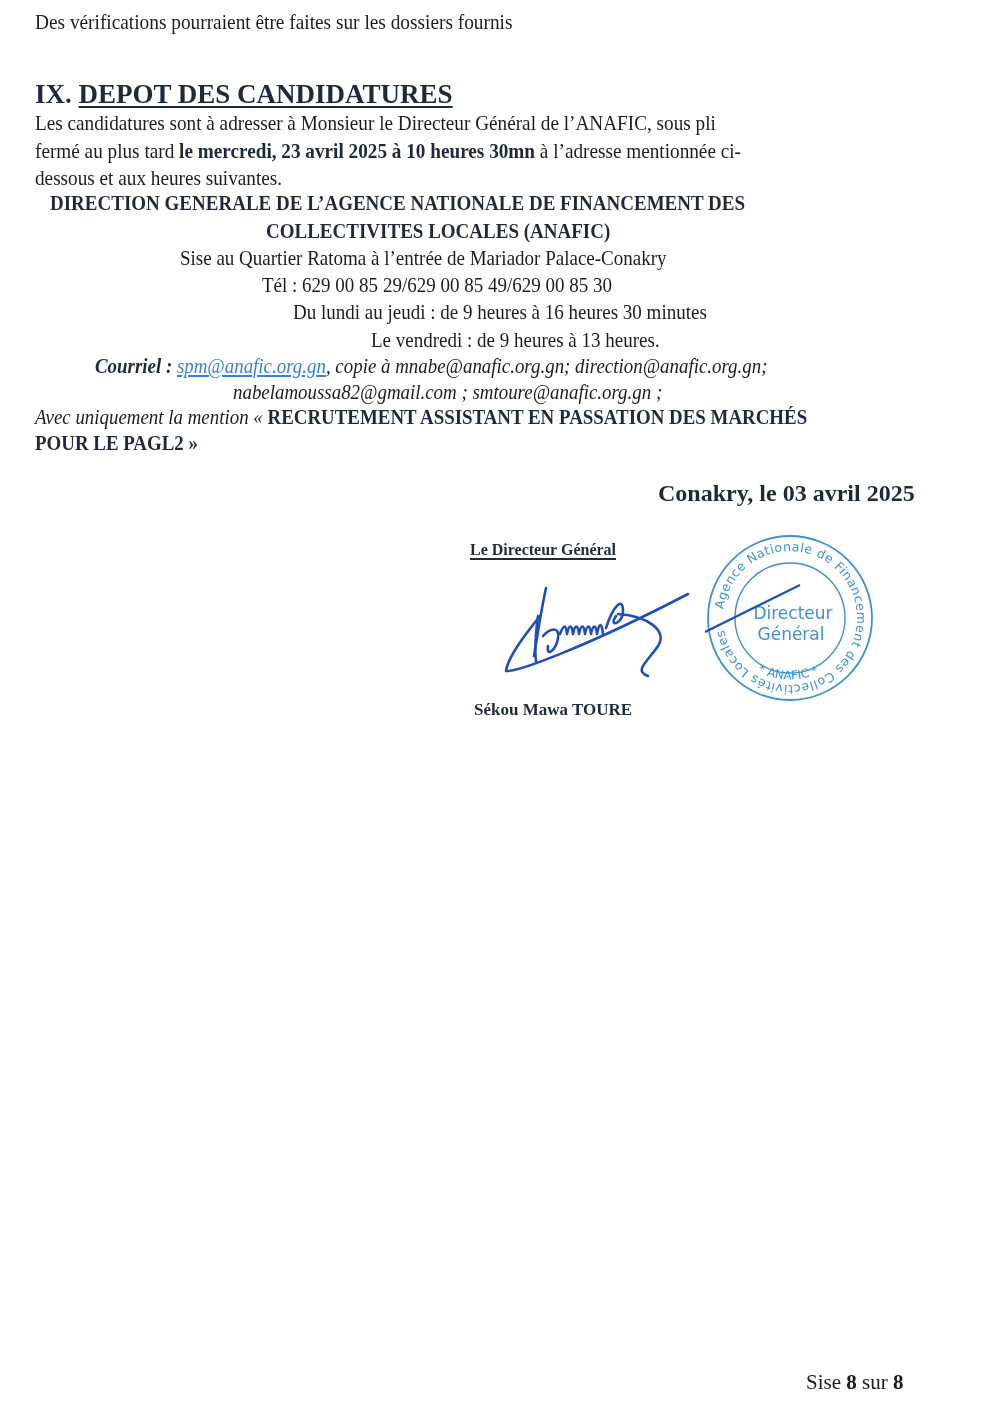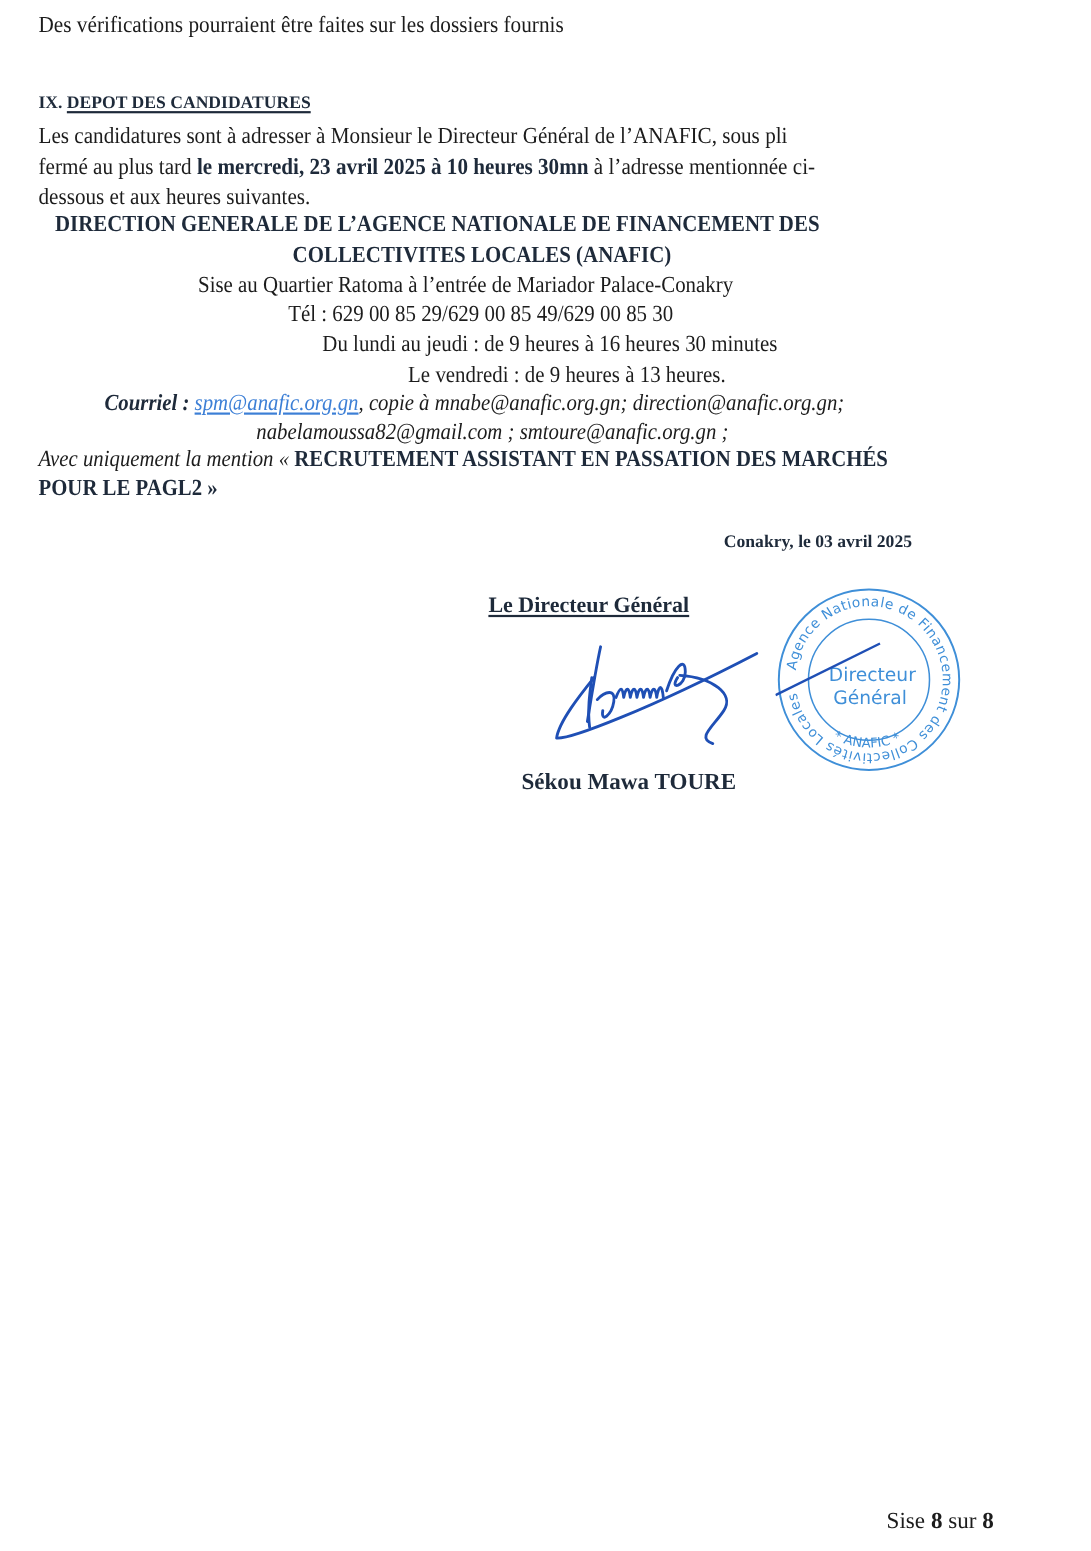--- a/index.html
+++ b/index.html
@@ -52,21 +52,21 @@
       font-size: 21px;
       line-height: 24px;
       white-space: nowrap;
     }
   </style>
 </head>
 <body>
 
 <div class="line narrow" style="left:35px; top:10px; transform:scaleX(0.92);">Des vérifications pourraient être faites sur les dossiers fournis</div>
 
-<div class="line bold navy" style="left:35px; top:82px; font-size:16px;">
+<div class="line bold navy" style="left:35px; top:82px; font-size:27px;">
   <span>IX.</span>
   <span class="underline">DEPOT DES CANDIDATURES</span>
 </div>
 
 <div class="line narrow" style="left:35px; top:111px; transform:scaleX(0.915);">Les candidatures sont à adresser à Monsieur le Directeur Général de l’ANAFIC, sous pli</div>
 <div class="line narrow" style="left:35px; top:139px; transform:scaleX(0.915);">
   <span>fermé au plus tard </span><span class="bold navy">le mercredi, 23 avril 2025 à 10 heures 30mn</span><span> à l’adresse mentionnée ci-</span>
 </div>
 <div class="line narrow" style="left:35px; top:166px; transform:scaleX(0.915);">dessous et aux heures suivantes.</div>
 
@@ -81,22 +81,22 @@
   <span class="bold navy">Courriel :</span>
   <span class="link">spm@anafic.org.gn</span><span>, copie à mnabe@anafic.org.gn; direction@anafic.org.gn;</span>
 </div>
 <div class="line italic narrow" style="left:233px; top:380px; transform:scaleX(0.9);">nabelamoussa82@gmail.com ; smtoure@anafic.org.gn ;</div>
 
 <div class="line narrow" style="left:35px; top:405px; transform:scaleX(0.9);">
   <span class="italic">Avec uniquement la mention « </span><span class="bold navy">RECRUTEMENT ASSISTANT EN PASSATION DES MARCHÉS</span>
 </div>
 <div class="line bold navy narrow" style="left:35px; top:431px; transform:scaleX(0.9);">POUR LE PAGL2 »</div>
 
-<div class="line bold navy" style="left:658px; top:481px; font-size:16px;">Conakry, le 03 avril 2025</div>
-<div class="line bold navy underline" style="left:444px; top:538px; font-size:20px;">Le Directeur Général</div>
+<div class="line bold navy" style="left:658px; top:481px; font-size:24px;">Conakry, le 03 avril 2025</div>
+<div class="line bold navy underline" style="left:470px; top:538px; font-size:16px;">Le Directeur Général</div>
 
 <svg id="signature" viewBox="0 0 200 110">
   <g fill="none" stroke="#1f4fb5" stroke-width="2.6" stroke-linecap="round" stroke-linejoin="round">
     <path d="M48 12 C44 30, 40 55, 36 80"></path>
     <path d="M42 40 C30 55, 10 80, 8 95 C20 96, 90 70, 190 18"></path>
     <path d="M45 60 C52 52, 62 50, 60 62 C58 74, 48 82, 50 70"></path>
     <path d="M62 58 c4 -10 6 -10 7 0 c2 -10 5 -10 6 0 c2 -10 5 -10 6 0 c2 -10 5 -10 6 0 c2 -10 5 -10 6 0 c2 -10 5 -10 6 0 c2 -12 5 -12 6 0"></path>
     <path d="M108 52 C115 30, 125 20, 125 35 C125 48, 110 52, 118 40"></path>
     <path d="M120 38 C150 40, 170 55, 160 70 C150 85, 135 95, 150 100"></path>
     <path d="M40 40 C38 55, 36 70, 38 85"></path>
@@ -116,17 +116,17 @@
     <textPath href="#stampArc" startOffset="2%">Agence Nationale de Financement des Collectivités Locales</textPath>
   </text>
   <text font-family="DejaVu Sans, sans-serif" font-size="12" fill="#3f8fd8">
     <textPath href="#stampArcBottom" startOffset="22%">* ANAFIC *</textPath>
   </text>
   <text x="88" y="92" text-anchor="middle" font-family="DejaVu Sans, sans-serif" font-size="17" fill="#3f8fd8">Directeur</text>
   <text x="86" y="113" text-anchor="middle" font-family="DejaVu Sans, sans-serif" font-size="17" fill="#3f8fd8">Général</text>
   <path d="M0 105 L95 58" stroke="#1f4fb5" stroke-width="2.2" fill="none"></path>
 </svg>
 
-<div class="line bold navy" style="left:474px; top:698px; font-size:21px;">Sékou Mawa TOURE</div>
+<div class="line bold navy" style="left:474px; top:698px; font-size:17px;">Sékou Mawa TOURE</div>
 
 <div class="page-footer">
   <span>Sise </span><span class="bold">8</span><span> sur </span><span class="bold">8</span>
 </div>
 
 </body></html>

